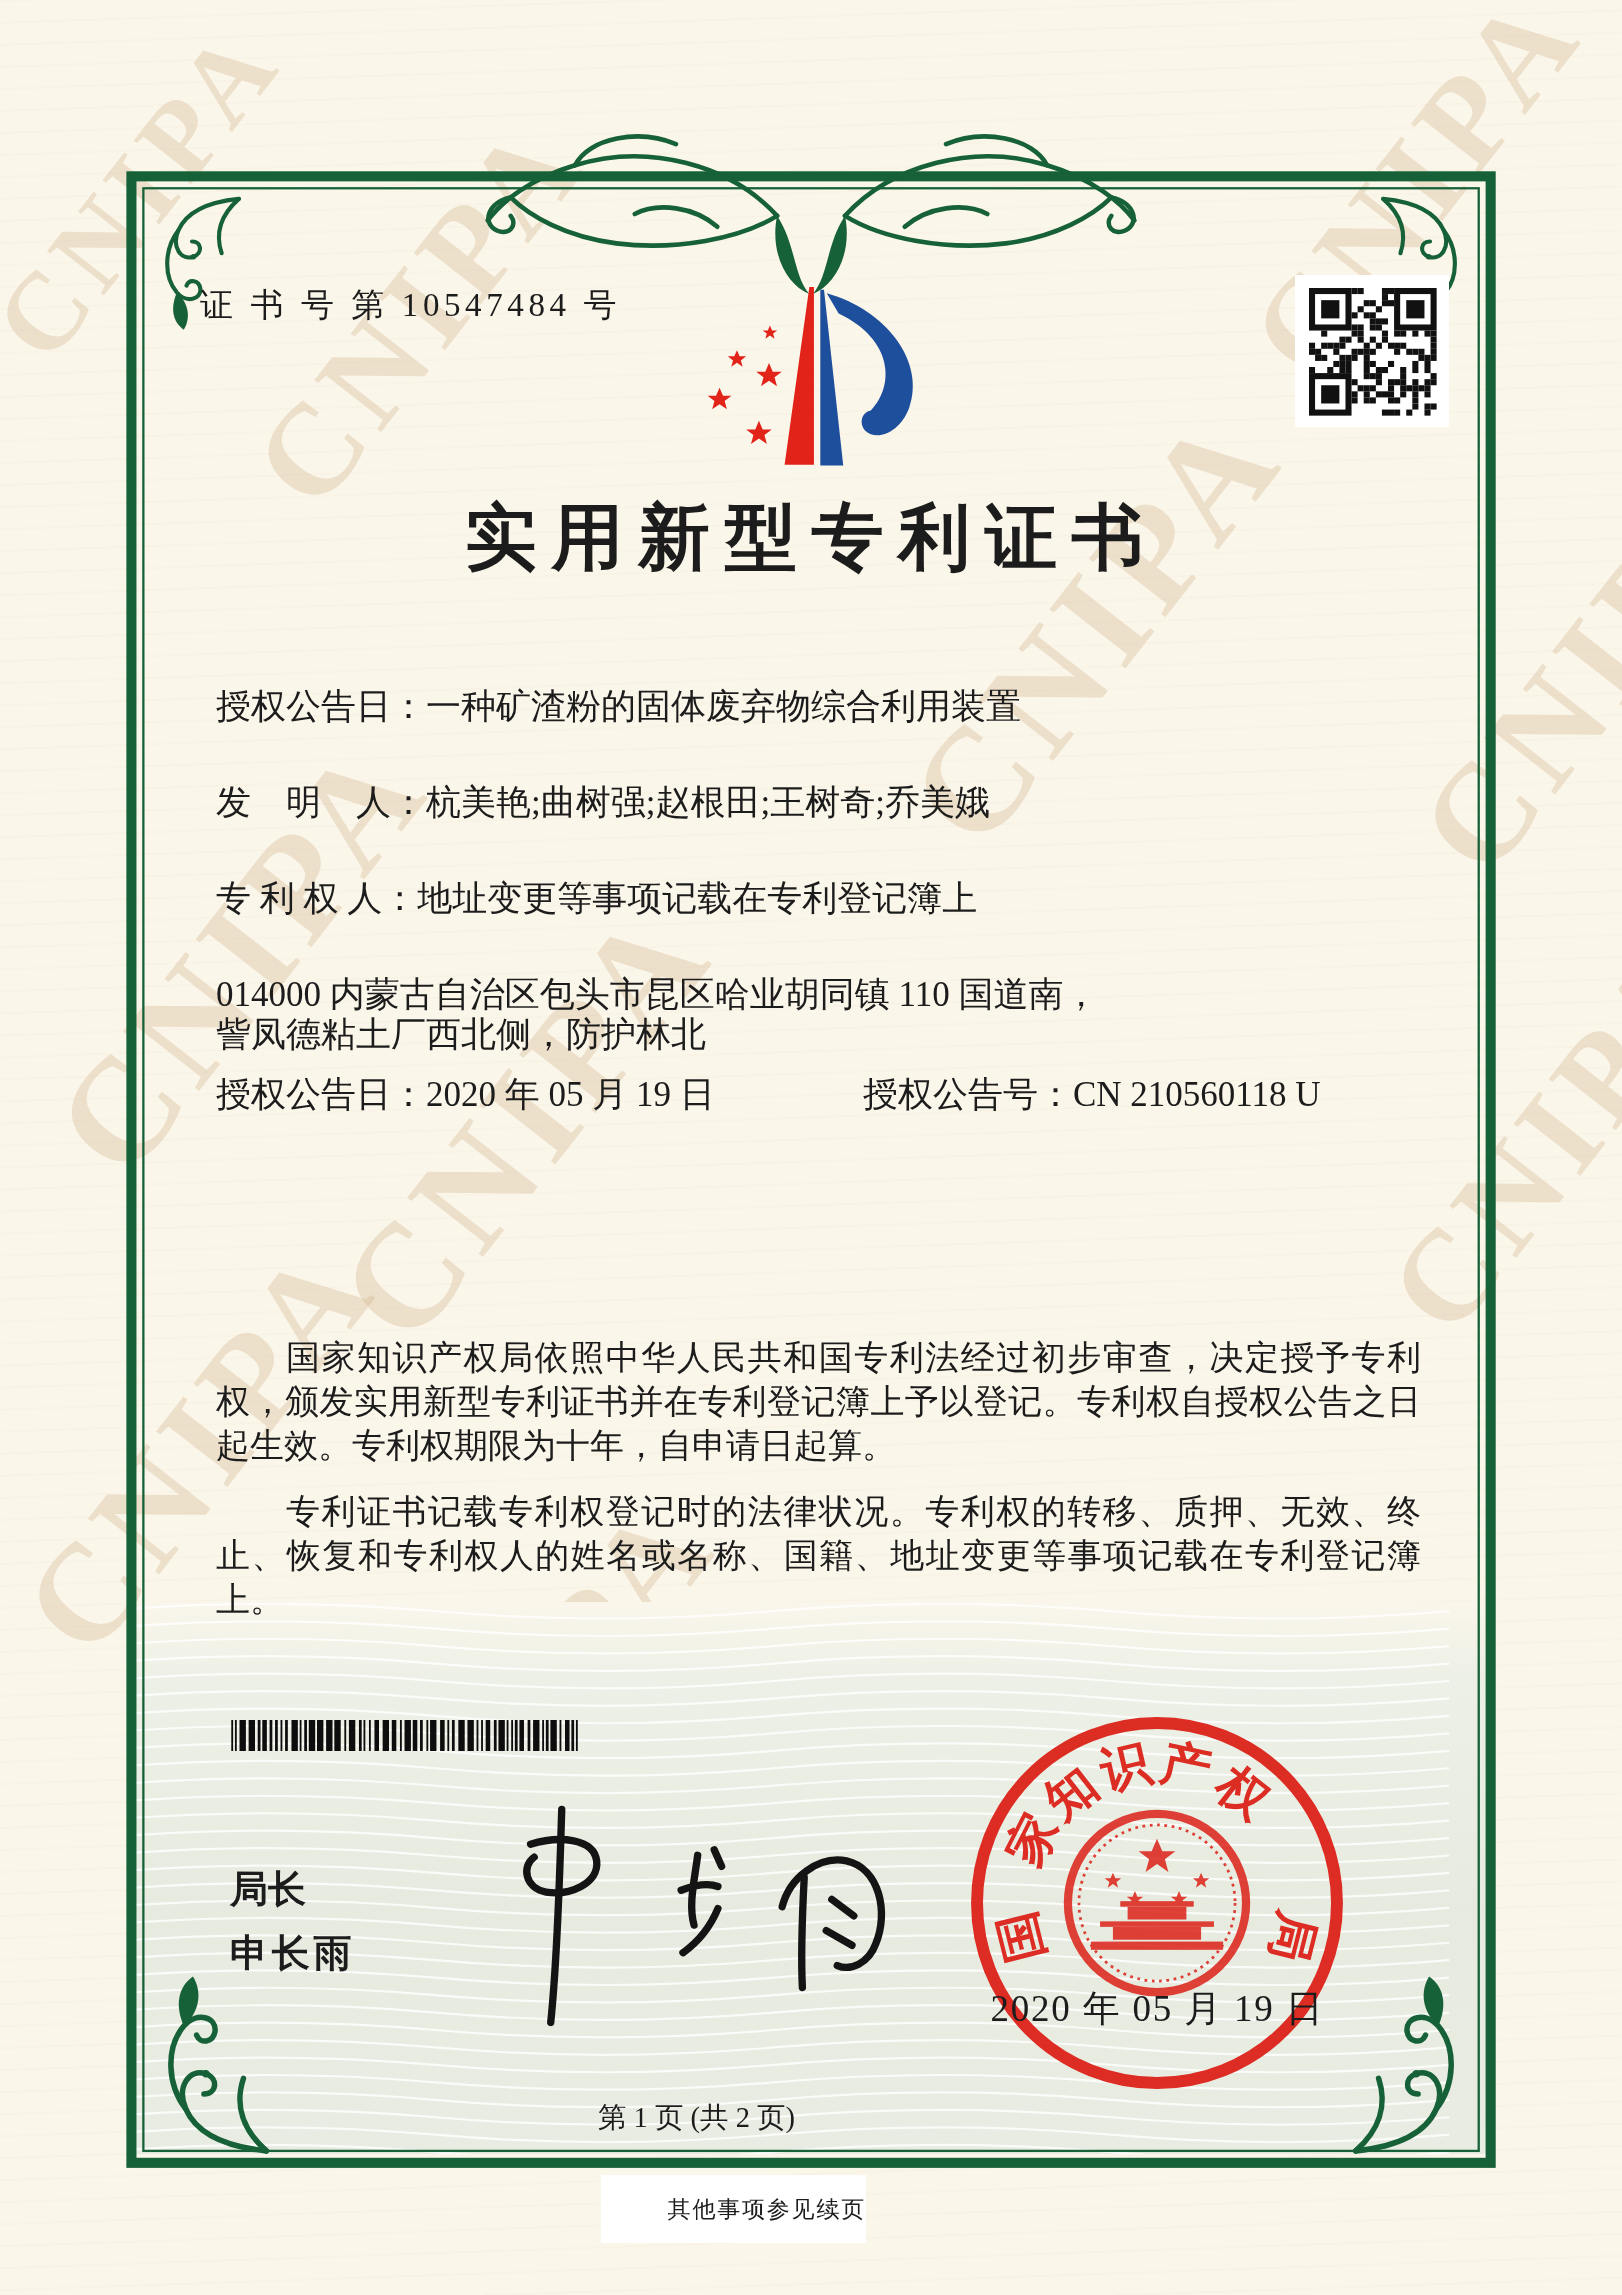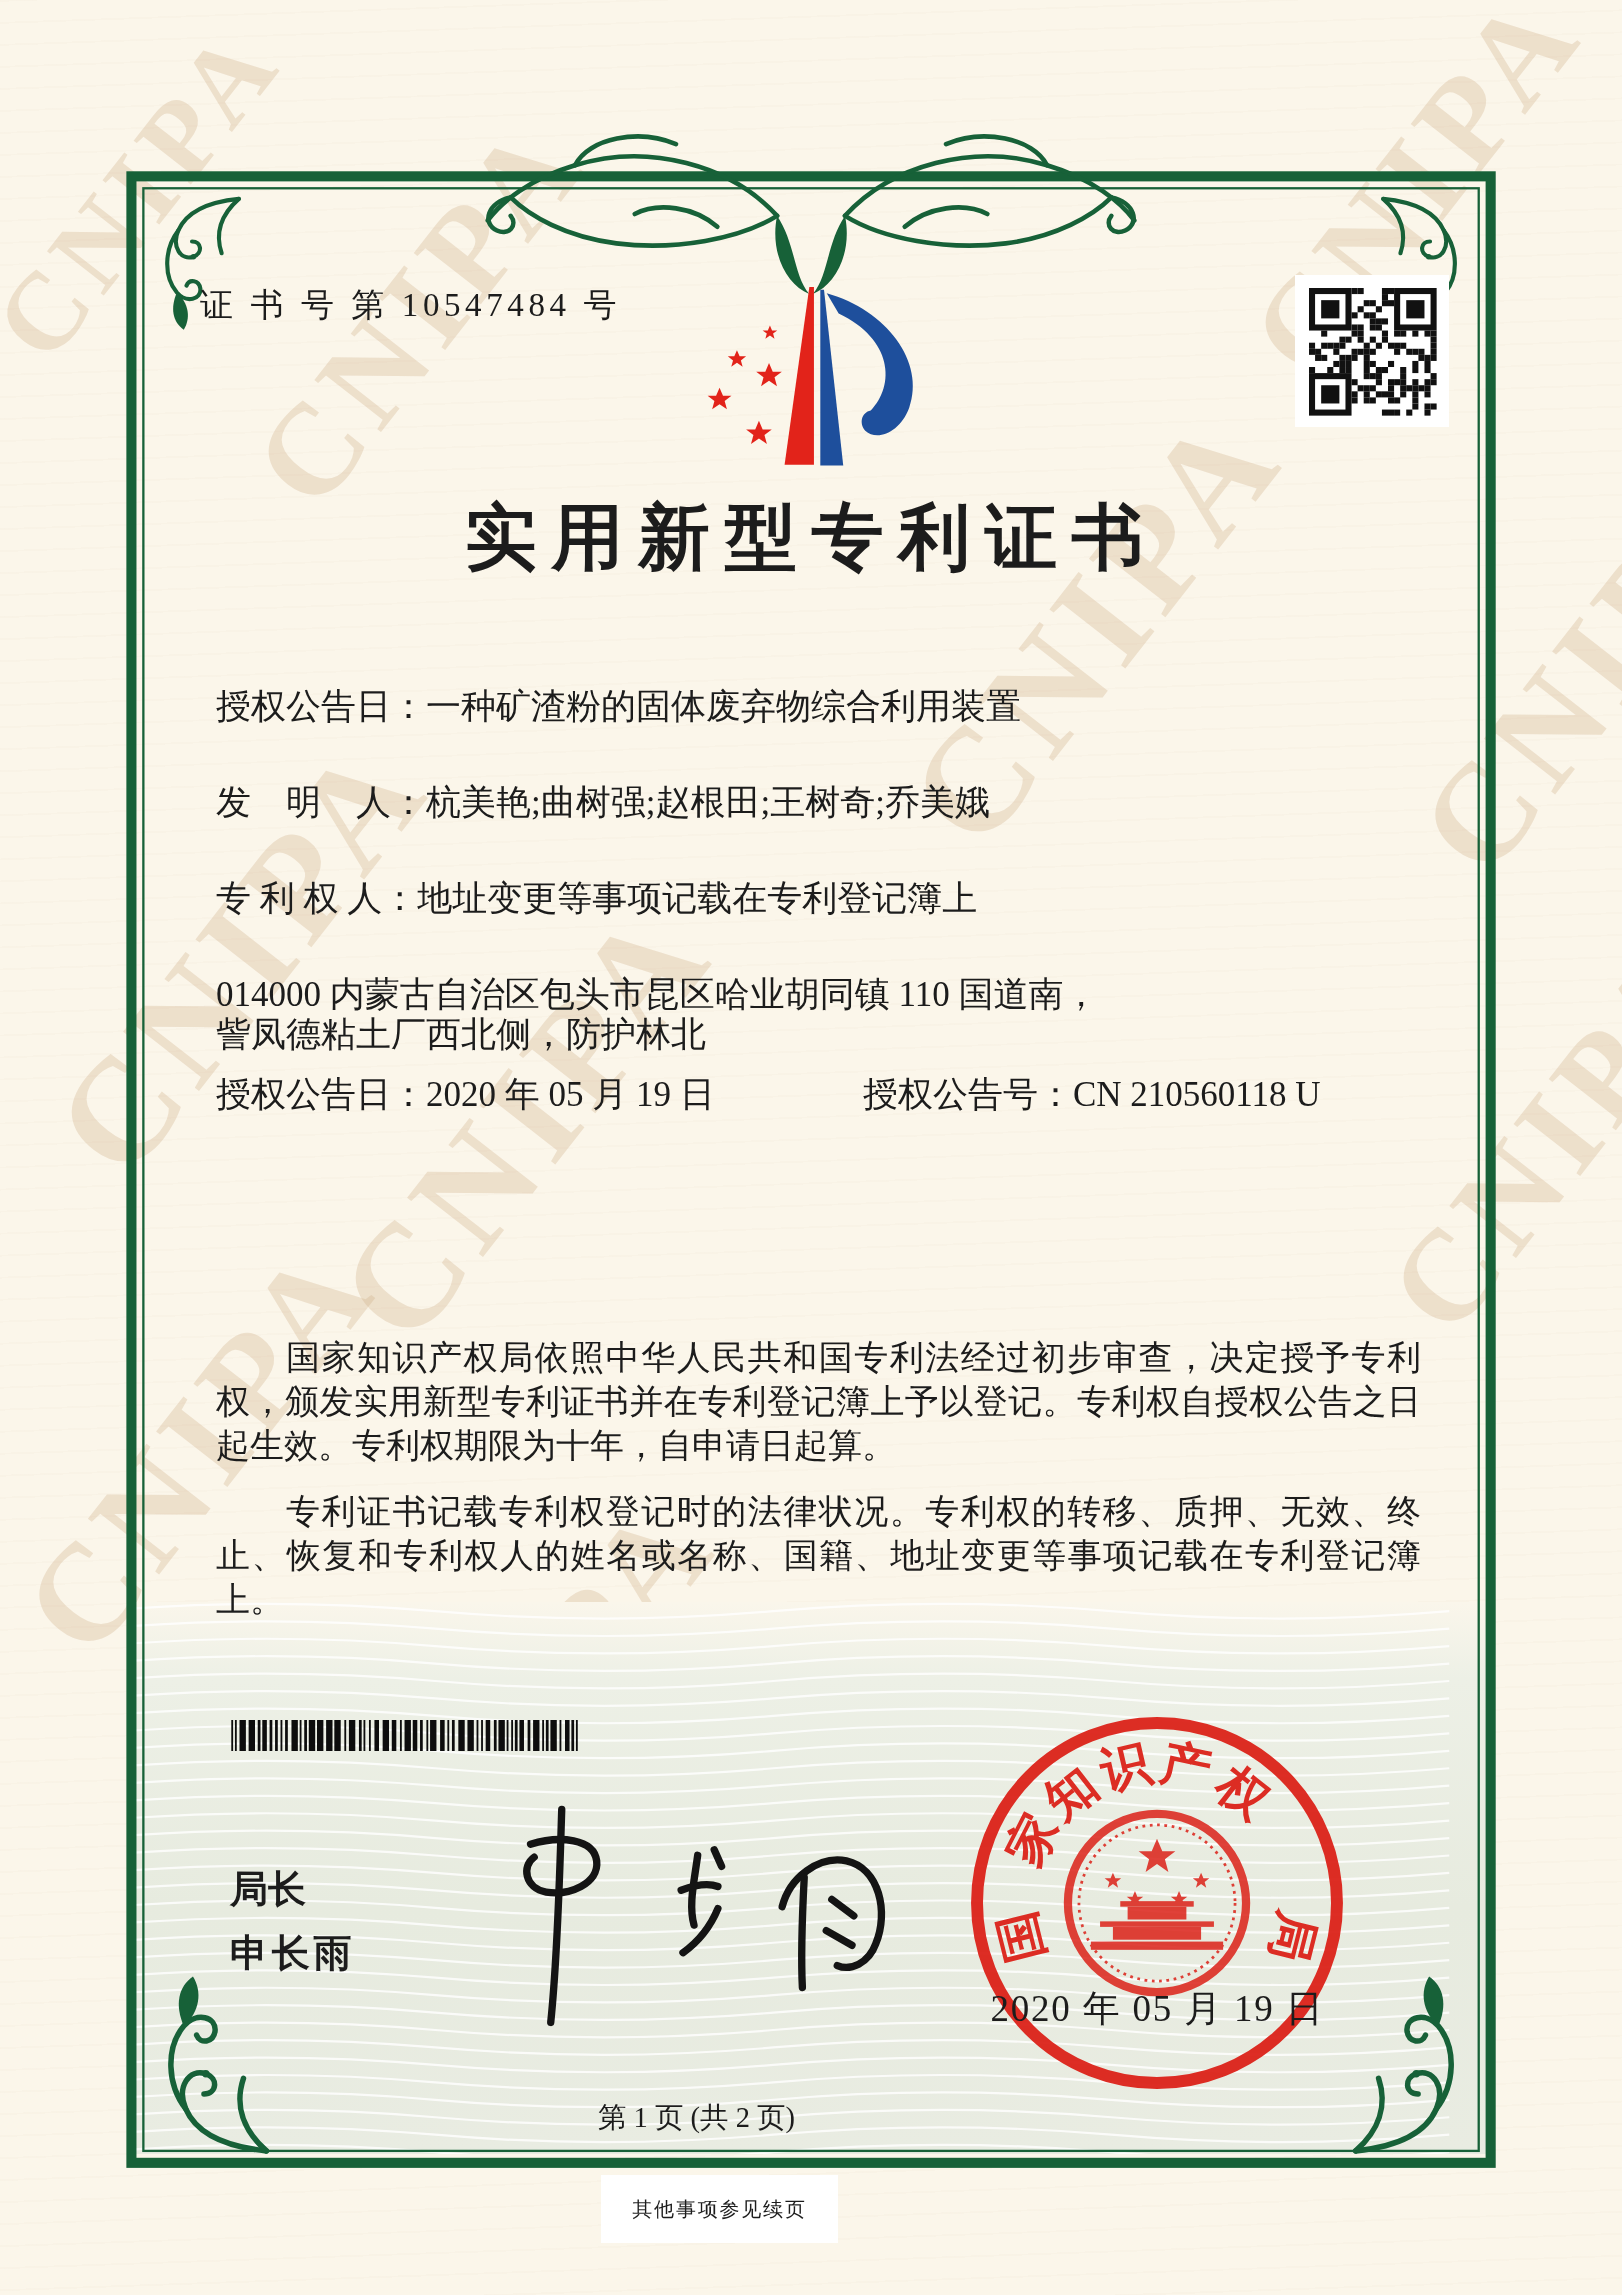--- a/index.html
+++ b/index.html
@@ -40,21 +40,21 @@
   .chief{position:absolute;left:230px;top:1864px;z-index:3;font-family:"Liberation Sans",sans-serif;
          font-weight:bold;font-size:38px;}
   .chief-name{position:absolute;left:230px;top:1928px;z-index:3;font-family:"Liberation Sans",sans-serif;
          font-weight:bold;font-size:38px;letter-spacing:3.7px;}
   .sig{position:absolute;left:422px;top:1791px;z-index:3;}
   .seal{position:absolute;left:966px;top:1712px;width:382px;height:382px;z-index:3;opacity:.94;}
   .seal-date{position:absolute;left:983px;top:1984px;width:349px;z-index:4;text-align:center;
          font-size:37px;letter-spacing:1.8px;}
   .page-info{position:absolute;left:559px;top:2099px;width:275px;z-index:3;text-align:center;font-size:28.5px;}
   .cont-box{position:absolute;left:601px;top:2175px;width:237px;height:68px;background:#fff;z-index:3;
-         display:flex;align-items:center;justify-content:center;font-size:20px;letter-spacing:1.8px;}
+         display:flex;align-items:center;justify-content:flex-end;font-size:23px;letter-spacing:1.8px;padding-left:28px;}
 </style>
 </head>
 <body>
 
 <div class="page">
 
   <span class="wm" style="left:-55px;top:129px;font-size:110px;">CNIPA</span>
   <span class="wm" style="left:197px;top:239px;font-size:129px;">CNIPA</span>
   <span class="wm" style="left:1194px;top:110px;font-size:129px;">CNIPA</span>
   <span class="wm" style="left:1359px;top:588px;font-size:138px;">CNIPA</span>

